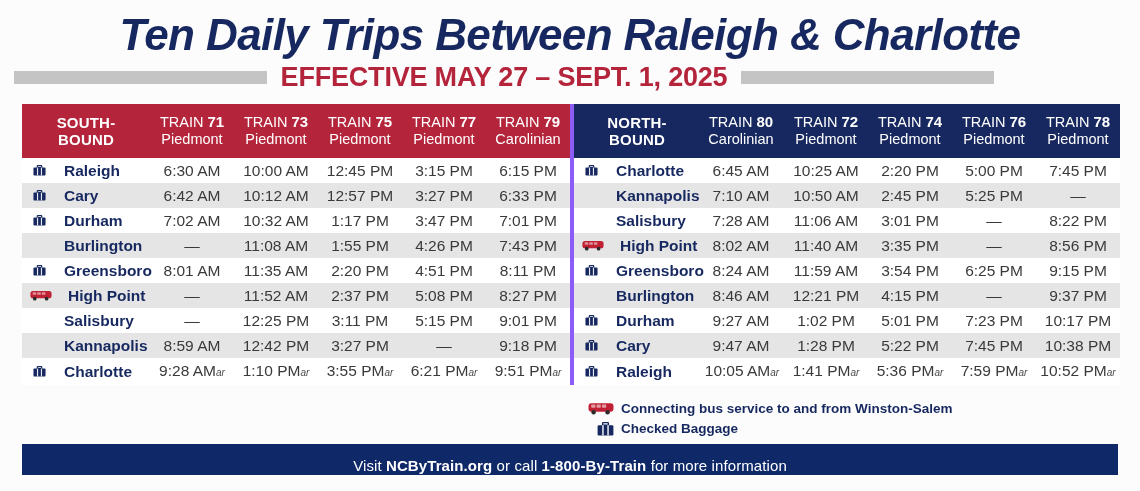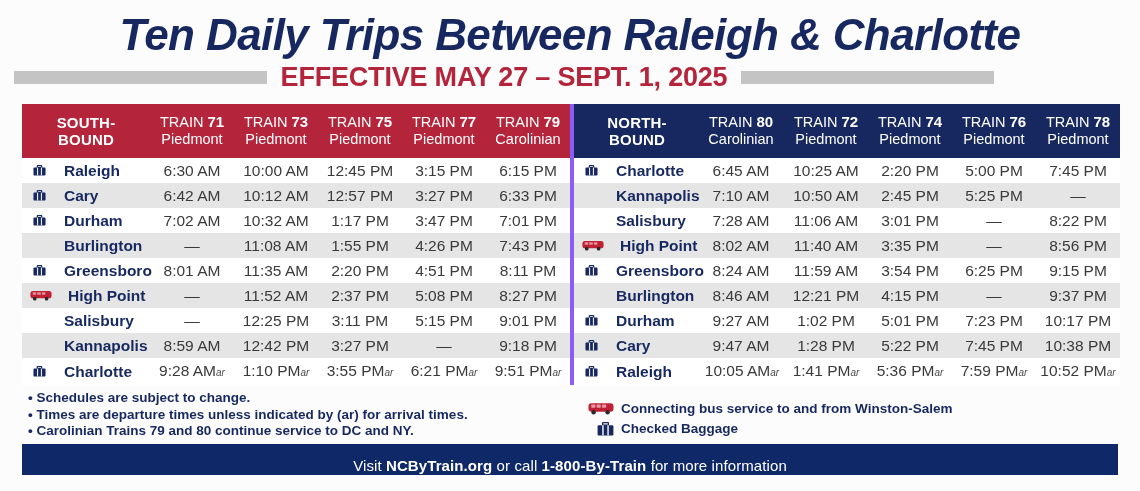--- a/index.html
+++ b/index.html
@@ -637,25 +637,20 @@
             <td>10:05 AM<span class="ar">ar</span></td>
             <td>1:41 PM<span class="ar">ar</span></td>
             <td>5:36 PM<span class="ar">ar</span></td>
             <td>7:59 PM<span class="ar">ar</span></td>
             <td>10:52 PM<span class="ar">ar</span></td>
           </tr>
         </tbody>
     </table>
   </div>
 
-  <div class="notes">
-    <div class="note">• Schedules are subject to change.</div>
-    <div class="note">• Times are departure times unless indicated by (ar) for arrival times.</div>
-    <div class="note">• Carolinian Trains 79 and 80 continue service to DC and NY.</div>
-  </div>
 
   <div class="legend">
     <div class="legend-row">
       <span class="legend-icon">
         <svg width="26" height="13" viewBox="0 0 26 13" aria-hidden="true">
           <rect x="0.5" y="1.2" width="25" height="8.6" rx="3" fill="#c02033"></rect>
           <rect x="3.2" y="2.6" width="4.2" height="3.1" rx="0.6" fill="#ffffff" opacity="0.55"></rect>
           <rect x="8.6" y="2.6" width="4.2" height="3.1" rx="0.6" fill="#ffffff" opacity="0.55"></rect>
           <rect x="14" y="2.6" width="4.2" height="3.1" rx="0.6" fill="#ffffff" opacity="0.55"></rect>
           <circle cx="5.6" cy="10.2" r="2.2" fill="#2a2a2a"></circle>

